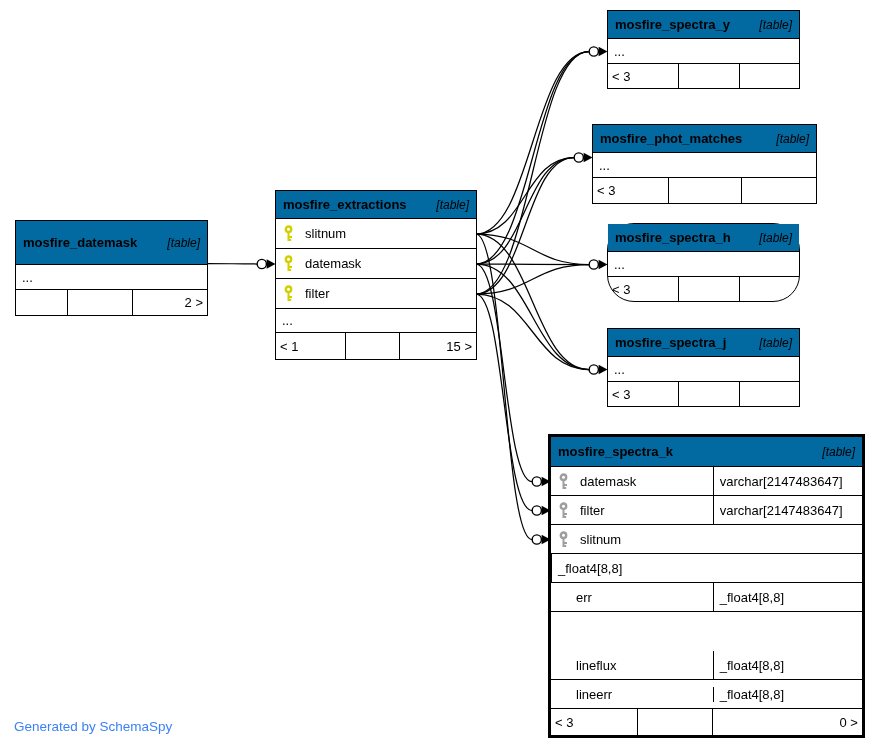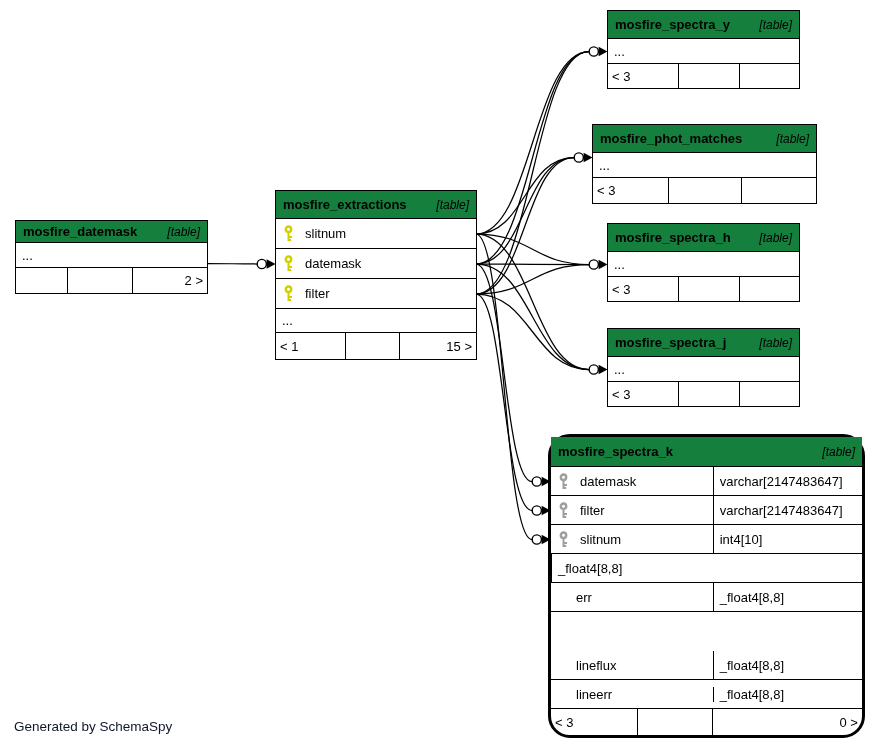--- a/index.html
+++ b/index.html
@@ -1,38 +1,38 @@
 <!DOCTYPE html>
 <html><head>
 <meta charset="utf-8">
 <style>
   html,body{margin:0;padding:0;background:#ffffff;}
   #diagram{position:relative;width:880px;height:751px;background:#fff;overflow:hidden;
            font-family:"Liberation Sans", sans-serif;}
   #edge-layer{position:absolute;left:0;top:0;width:880px;height:751px;}
   .table-node{position:absolute;background:#fff;border:1px solid #000;box-sizing:border-box;
               font-size:13px;color:#000;}
-  .table-node.emphasis{border-width:3px;border-radius:22px;}
-  .theader{background:#15803d;border-bottom:1px solid #000;display:flex;align-items:center;
+  .table-node.emphasis{border-width:3px;}
+  .theader{background:#0369a1;border-bottom:1px solid #000;display:flex;align-items:center;
            justify-content:space-between;padding:0 7px;box-sizing:border-box;}
   .tname{font-weight:bold;font-size:13px;white-space:nowrap;}
   .ttag{font-size:12px;margin-left:8px;white-space:nowrap;font-style:italic;}
   .trow{display:flex;align-items:stretch;border-bottom:1px solid #000;box-sizing:border-box;}
   .cell-name{display:flex;align-items:center;gap:11px;padding-left:7px;box-sizing:border-box;flex:1;}
   .cell-name.no-icon{padding-left:25px;}
   .cell-type{display:flex;align-items:center;border-left:1px solid #000;padding-left:6px;
              box-sizing:border-box;white-space:nowrap;}
   .trow.ellipsis-row{align-items:center;padding-left:6px;}
   .tfooter{display:flex;box-sizing:border-box;}
   .fcell{display:flex;align-items:center;box-sizing:border-box;border-right:1px solid #000;
          padding:0 4px;overflow:hidden;}
   .fcell:last-child{border-right:none;justify-content:flex-end;}
   .fcell:first-child{justify-content:flex-start;}
   .keysvg{flex:0 0 auto;display:block;}
-  #credit{position:absolute;left:14px;top:719px;font-size:13.5px;color:#0f172a;}
+  #credit{position:absolute;left:14px;top:719px;font-size:13.5px;color:#3b82f6;}
 </style>
 </head>
 <body>
 
 <div id="diagram">
   <svg id="edge-layer" xmlns="http://www.w3.org/2000/svg">
       <path d="M 207 263.5 C 232 263.5, 232 264, 257 264" fill="none" stroke="#000" stroke-width="1.25"></path>
       <path d="M 476 234 C 531 234, 534 51.5, 589 51.5" fill="none" stroke="#000" stroke-width="1.25"></path>
       <path d="M 476 264 C 531 264, 534 51.5, 589 51.5" fill="none" stroke="#000" stroke-width="1.25"></path>
       <path d="M 476 294 C 531 294, 534 51.5, 589 51.5" fill="none" stroke="#000" stroke-width="1.25"></path>
@@ -60,21 +60,21 @@
       <polygon points="598.6,364.7 598.6,374.3 607.5,369.5" fill="#000"></polygon>
       <circle cx="536.8" cy="481.5" r="4.6" fill="#fff" stroke="#000" stroke-width="1.4"></circle>
       <polygon points="541.6,476.7 541.6,486.3 550.5,481.5" fill="#000"></polygon>
       <circle cx="536.8" cy="510.5" r="4.6" fill="#fff" stroke="#000" stroke-width="1.4"></circle>
       <polygon points="541.6,505.7 541.6,515.3 550.5,510.5" fill="#000"></polygon>
       <circle cx="536.8" cy="539.5" r="4.6" fill="#fff" stroke="#000" stroke-width="1.4"></circle>
       <polygon points="541.6,534.7 541.6,544.3 550.5,539.5" fill="#000"></polygon>
     </svg>
   <div id="tables-layer">
       <div class="table-node" style="left: 15px; top: 220px; width: 193px;">
-        <div class="theader" style="height: 22px;">
+        <div class="theader" style="height: 44px;">
           <span class="tname">mosfire_datemask</span>
           <span class="ttag">[table]</span>
         </div>
         <div class="trow ellipsis-row" style="height: 25px;">
           <span>...</span>
         </div>
         <div class="tfooter" style="height: 25px;">
           <div class="fcell" style="flex: 0 0 27%;">
             <span></span>
           </div>
@@ -166,21 +166,21 @@
             <span>&lt; 3</span>
           </div>
           <div class="fcell" style="flex: 0 0 33%;">
             <span></span>
           </div>
           <div class="fcell" style="flex: 0 0 33%;">
             <span></span>
           </div>
         </div>
       </div>
-      <div class="table-node" style="left: 607px; top: 223px; width: 193px;">
+      <div class="table-node" style="left: 607px; top: 223px; width: 193px; border-radius: 27px;">
         <div class="theader" style="height: 28px;">
           <span class="tname">mosfire_spectra_h</span>
           <span class="ttag">[table]</span>
         </div>
         <div class="trow ellipsis-row" style="height: 25px;">
           <span>...</span>
         </div>
         <div class="tfooter" style="height: 24px;">
           <div class="fcell" style="flex: 0 0 37%;">
             <span>&lt; 3</span>
@@ -242,23 +242,20 @@
             <span>varchar[2147483647]</span>
           </div>
         </div>
         <div class="trow" style="height: 29px;">
           <div class="cell-name" style="flex: 0 0 52%;">
             <svg width="11" height="17" viewBox="0 0 11 17" class="keysvg">
               <circle cx="5.5" cy="4.2" r="2.7" fill="none" stroke="#9e9e9e" stroke-width="2.4"></circle>
               <path d="M5.5 6.9 L5.5 16 M5.5 12 L9 12 M5.5 15 L8.2 15" fill="none" stroke="#9e9e9e" stroke-width="2"></path>
             </svg>
             <span>slitnum</span>
-          </div>
-          <div class="cell-type" style="flex: 0 0 48%;">
-            <span>int4[10]</span>
           </div>
         </div>
         <div class="trow" style="height: 29px;">
           <div class="cell-type" style="flex: 0 0 48%;">
             <span>_float4[8,8]</span>
           </div>
         </div>
         <div class="trow" style="height: 29px;">
           <div class="cell-name no-icon" style="flex: 0 0 52%;">
             <span>err</span>

